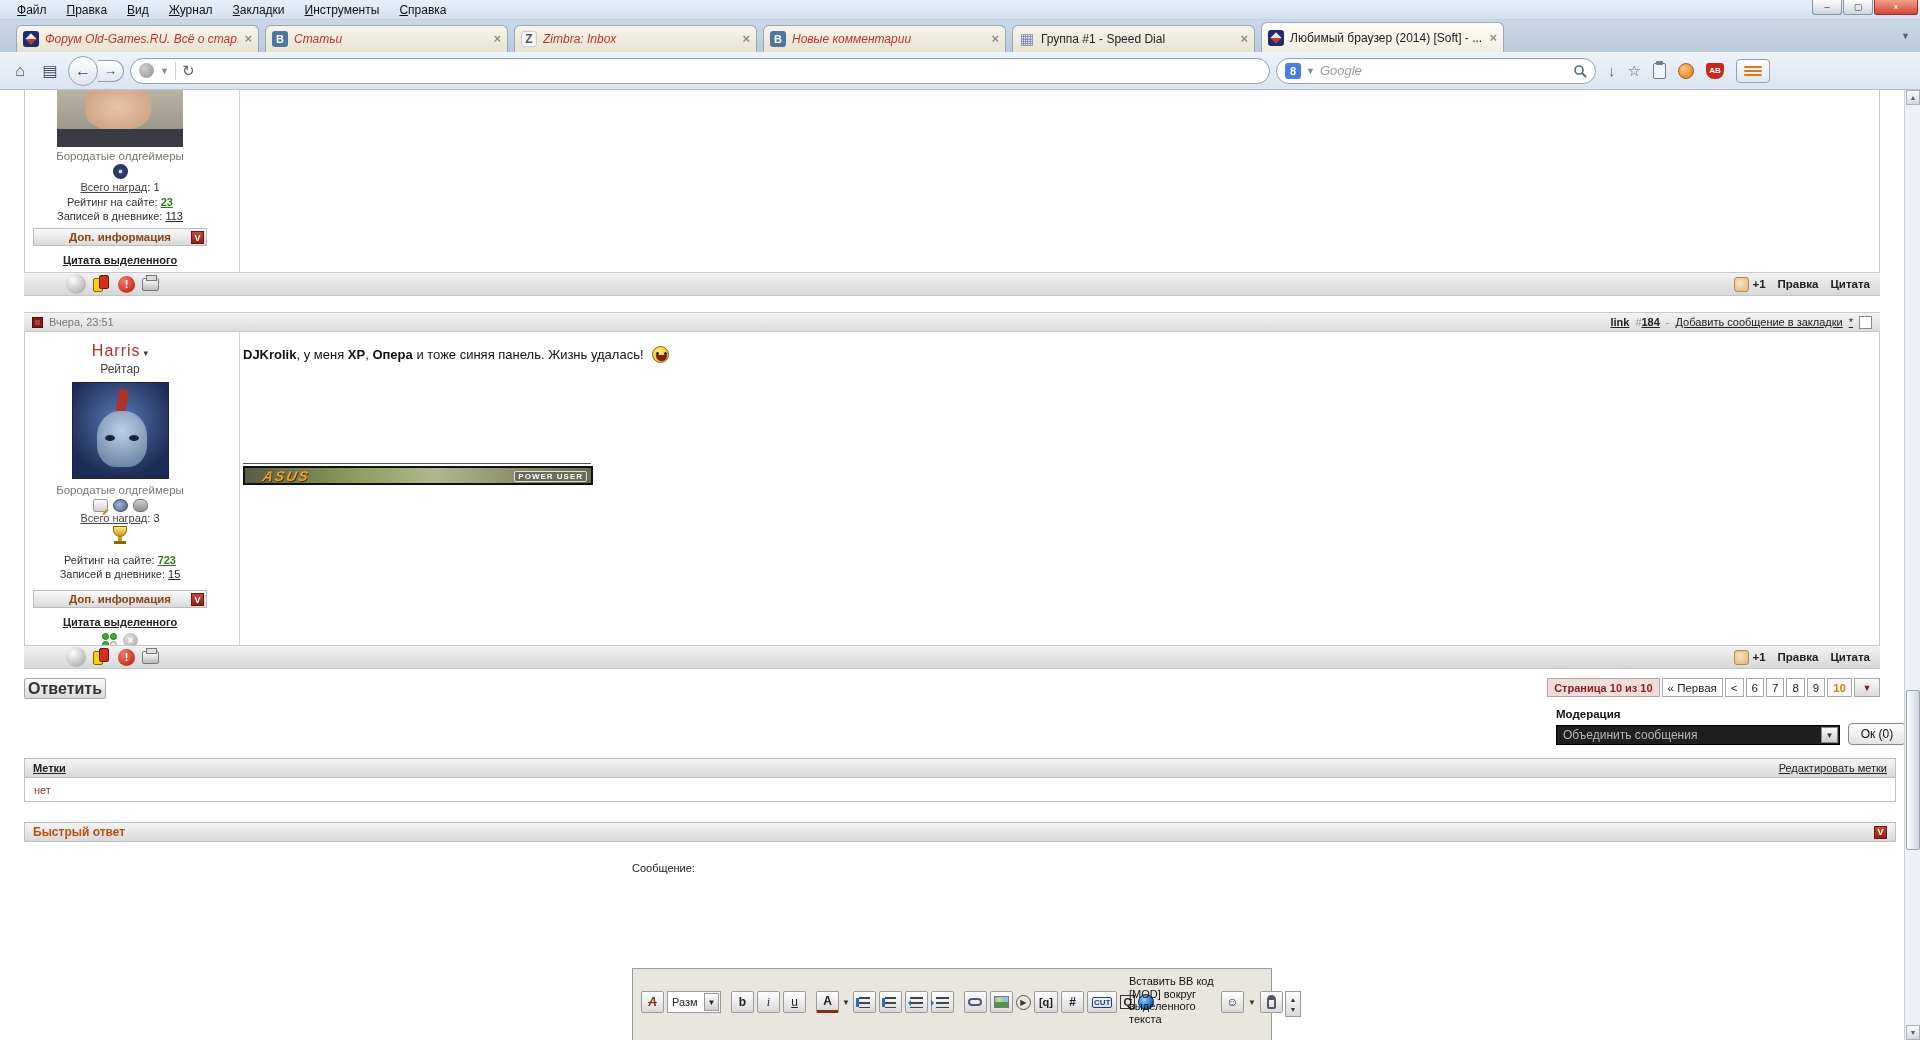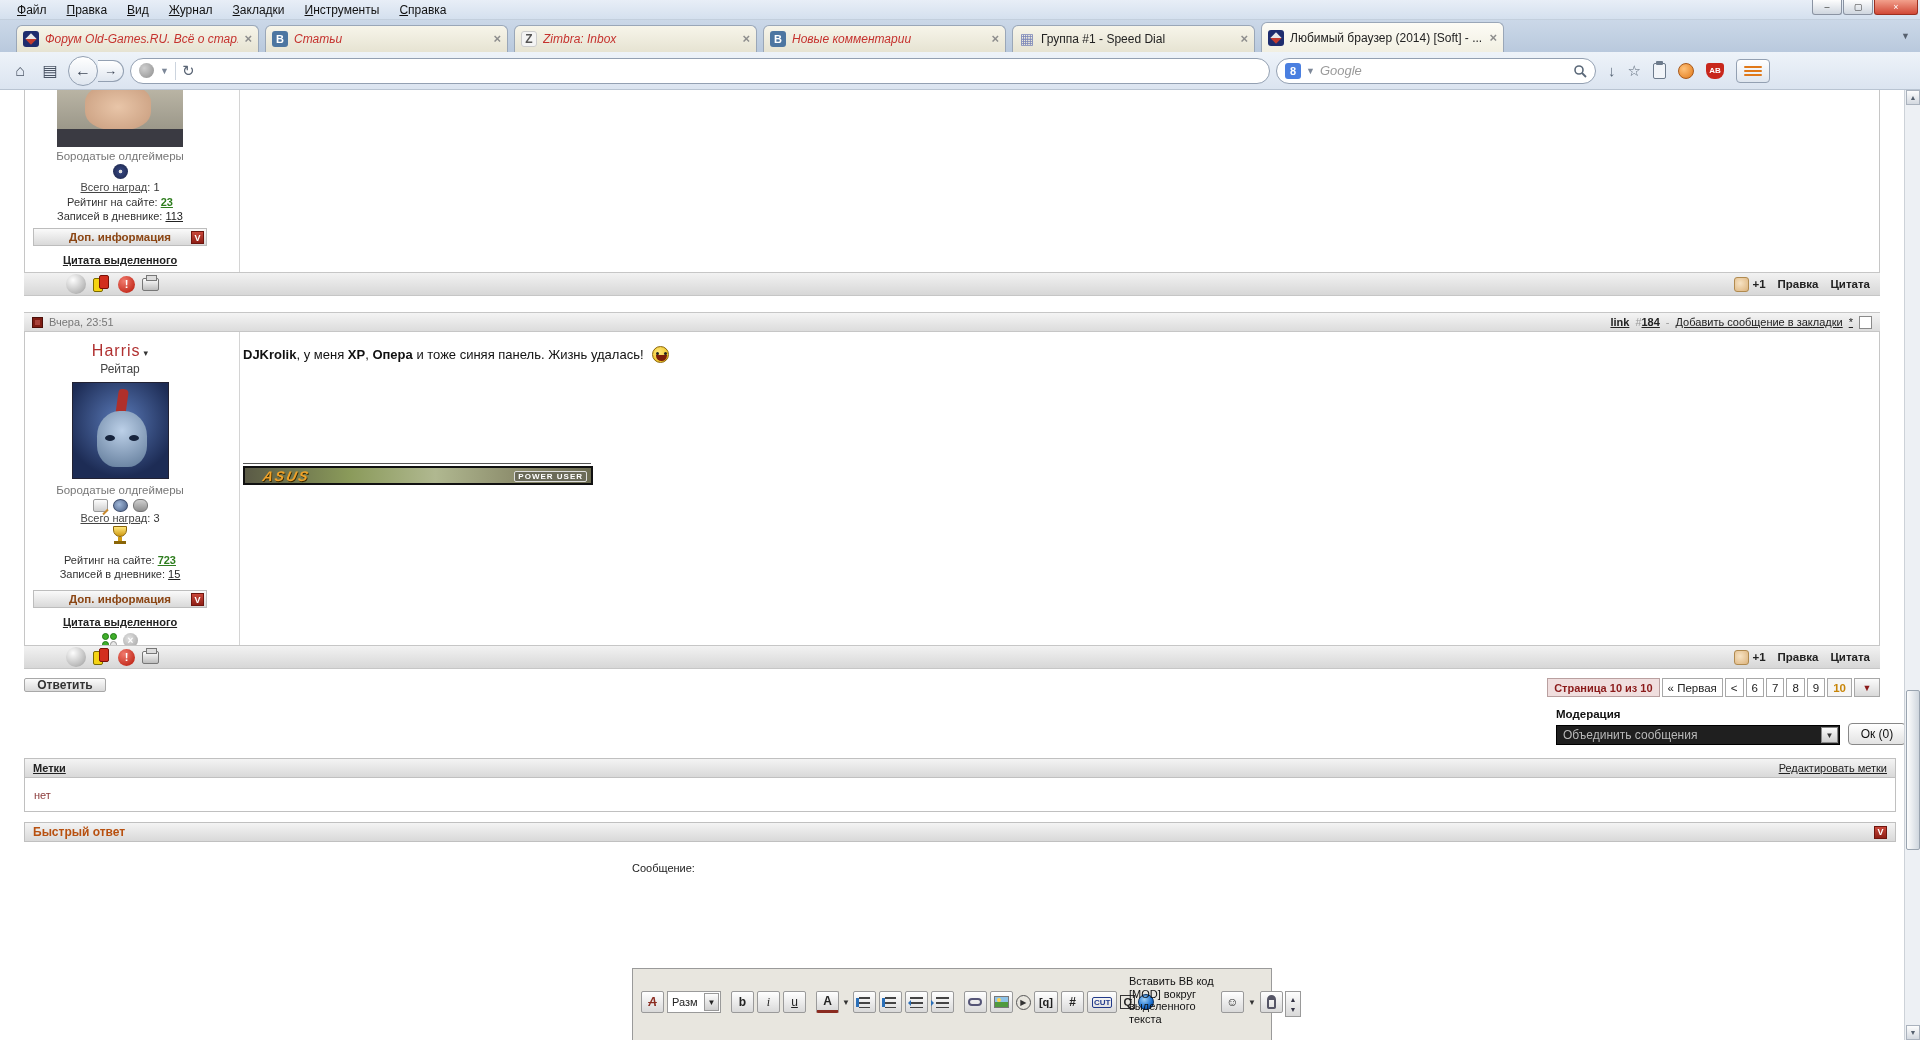--- a/index.html
+++ b/index.html
@@ -113,32 +113,32 @@
   .msg{font-size:13px;color:#111}
   .smiley-big{display:inline-block;width:17px;height:17px;border-radius:50%;background:radial-gradient(circle at 40% 35%,#ffe97a,#e8b40a);border:1px solid #8a6508;position:relative;vertical-align:-4px;margin-left:8px}
   .smiley-big::before{content:"";position:absolute;left:3px;top:5px;width:3px;height:3px;border-radius:50%;background:#222;box-shadow:8px 0 0 #222}
   .smiley-big::after{content:"";position:absolute;left:3px;top:8px;width:11px;height:6px;border-radius:0 0 10px 10px;background:#7a1d0a}
   .sig-sep{width:348px;border-top:1px solid #555}
   .banner{width:350px;height:19px;border:2px solid #111;background:linear-gradient(90deg,#5a5a46,#8a9a5a 30%,#b0b890 55%,#8a8a6a 80%,#6a6a50);display:flex;align-items:center;position:relative;overflow:hidden}
   .banner .brand{font-style:italic;font-weight:bold;font-size:14px;color:#f0a229;text-shadow:1px 1px 0 #3a2a00;letter-spacing:2px;margin-left:18px;transform:skewX(-12deg)}
   .banner .badge{position:absolute;right:4px;top:3px;font-size:8px;font-weight:bold;color:#fff;background:#6a6a58;border:1px solid #ddd;padding:0 3px;border-radius:2px;letter-spacing:1px}
 
   .btn{display:inline-flex;align-items:center;justify-content:center;background:linear-gradient(#fbfbfb,#d9d9d9);border:1px solid #a8a8a8;color:#222;font-weight:bold}
-  .reply-btn{width:82px;height:14px;font-size:12px;border-radius:2px;color:#333}
+  .reply-btn{width:82px;height:21px;font-size:16px;border-radius:2px;color:#333}
   .pgn{display:flex;align-items:center;gap:2px}
   .pg-label{height:19px;display:flex;align-items:center;padding:0 6px;background:#f0dede;border:1px solid #b9a0a0;color:#8b1a1a;font-weight:bold;font-size:11px}
   .pg-btn{min-width:18px;height:19px;display:flex;align-items:center;justify-content:center;background:#fff;border:1px solid #a8a8a8;padding:0 5px;font-size:11.5px;color:#222}
   .pg-btn.cur{font-weight:bold;color:#c8860a;background:#f6f6f6}
   .pg-dd{width:26px;height:19px;display:flex;align-items:center;justify-content:center;background:linear-gradient(#fbfbfb,#d9d9d9);border:1px solid #a8a8a8;color:#8b1a1a;font-size:9px}
   .mod-title{font-weight:bold;font-size:11.5px;color:#111}
   .mod-select{width:284px;height:20px;background:#1f1f1f;border:1px solid #000;display:flex;align-items:center;color:#b9b9b9;font-size:12px;padding-left:6px;position:relative}
   .mod-select .dd{position:absolute;right:1px;top:1px;width:17px;height:16px;background:linear-gradient(#fbfbfb,#cfcfcf);border:1px solid #888;display:flex;align-items:center;justify-content:center;color:#333;font-size:8px}
   .ok-btn{width:58px;height:22px;border-radius:4px;background:linear-gradient(#ffffff,#e2e2e2);border:1px solid #888;display:flex;align-items:center;justify-content:center;font-size:12px;color:#111}
   .sectionbar{position:absolute;left:24px;width:1872px;height:20px;background:linear-gradient(#f4f4f4,#d9d9d9);border:1px solid #c0c0c0;display:flex;align-items:center;padding:0 8px}
-  .tags-value-box{position:absolute;left:24px;width:1872px;height:34px;border:1px solid #c0c0c0;border-top:none;display:flex;align-items:center;padding:0 9px}
+  .tags-value-box{position:absolute;left:24px;width:1872px;height:24px;border:1px solid #c0c0c0;border-top:none;display:flex;align-items:center;padding:0 9px}
   .qr-title{color:#b8500f;font-weight:bold;font-size:12px}
 
   .editor{position:absolute;left:632px;top:878px;width:640px;height:162px;border:1px solid #9a9a9a;background:#e8e6df}
   .toolbar{position:absolute;left:8px;top:22px;display:flex;align-items:center;gap:3px}
   .tb{width:23px;height:22px;background:linear-gradient(#ffffff,#d9d9d9);border:1px solid #9a9a9a;display:inline-flex;align-items:center;justify-content:center;font-size:12px;color:#222;border-radius:2px}
   .tb.wide{width:auto;padding:0 4px}
   .tb-size{width:54px;height:22px;background:#fff;border:1px solid #9a9a9a;display:flex;align-items:center;font-size:11px;padding-left:4px;position:relative}
   .tb-size .dd{position:absolute;right:1px;top:1px;width:15px;height:18px;background:linear-gradient(#fdfdfd,#cfcfcf);border:1px solid #999;display:flex;align-items:center;justify-content:center;font-size:8px}
   .tb-sep{width:4px}
   .lines-ico{width:13px;height:11px;background:repeating-linear-gradient(#444 0 2px,transparent 2px 5px)}

